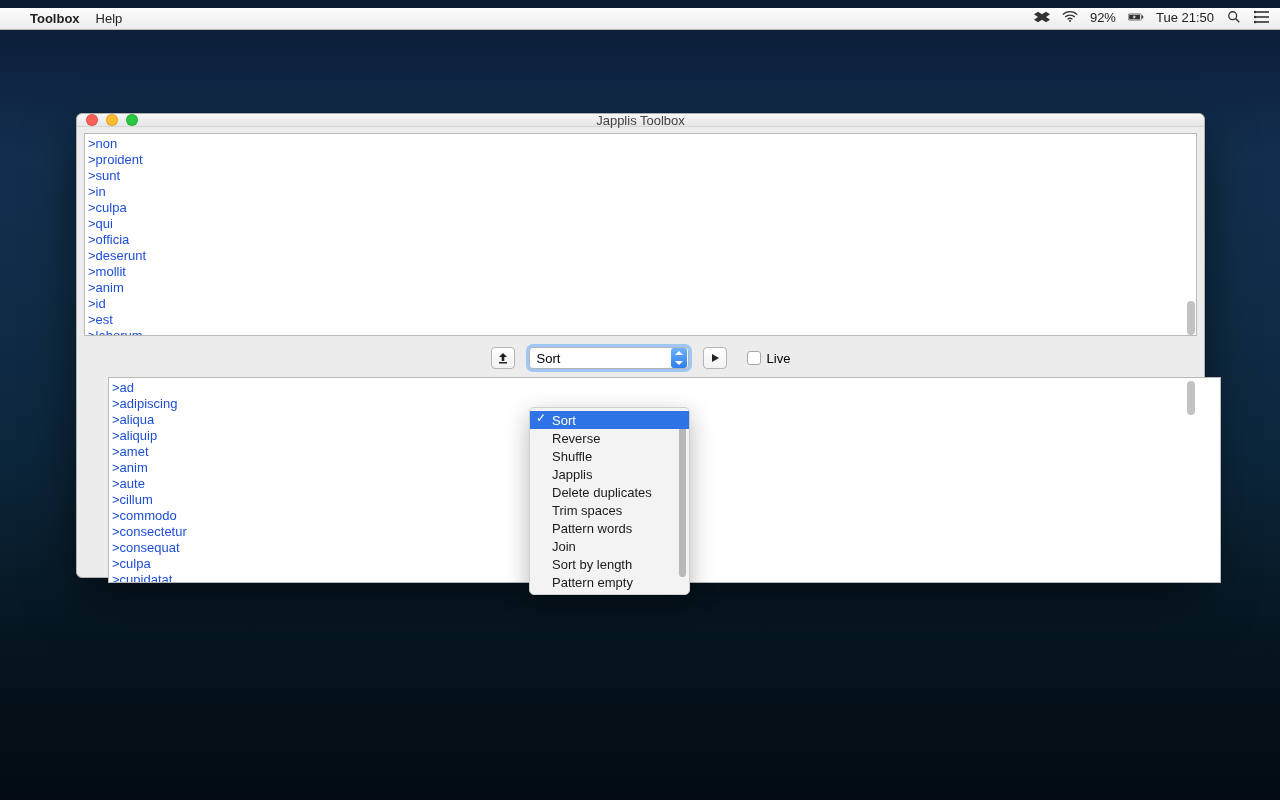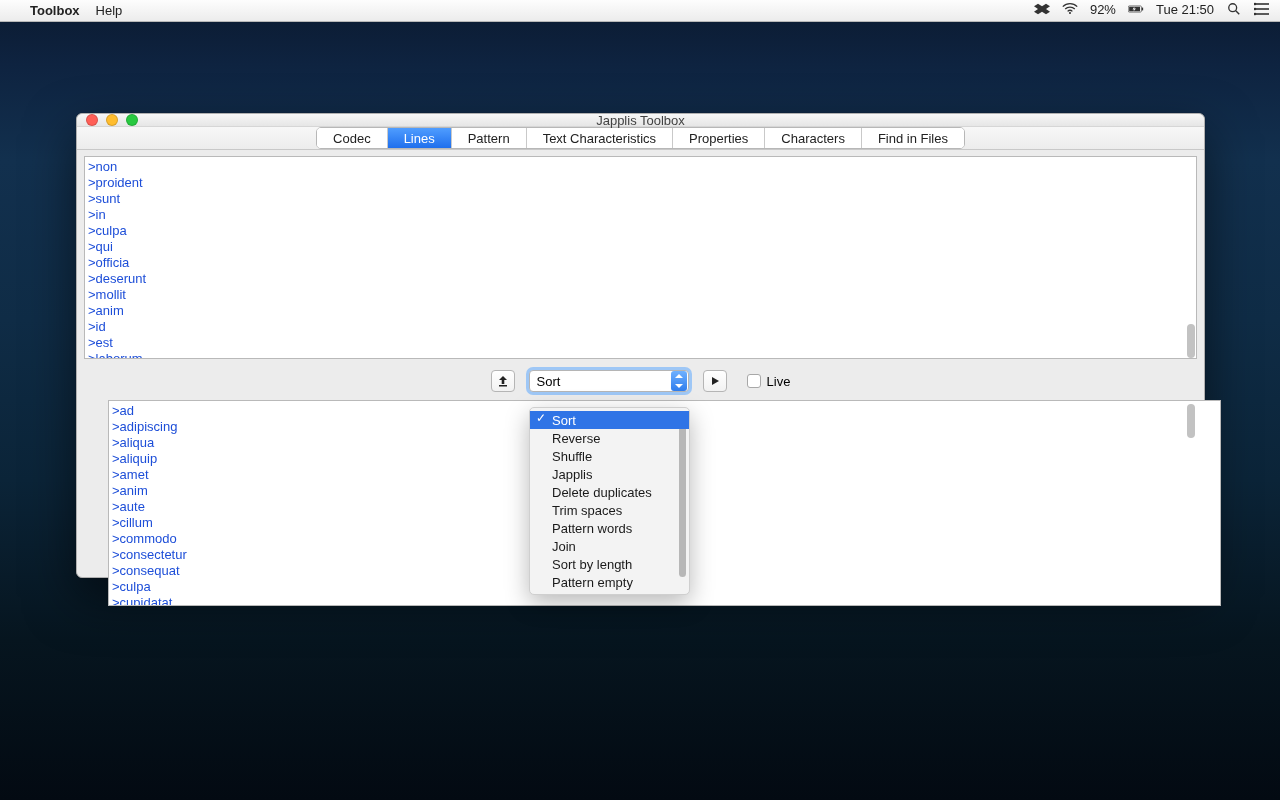--- a/index.html
+++ b/index.html
@@ -10,21 +10,21 @@
   font-size: 13px;
   overflow: hidden;
   background: linear-gradient(to bottom,
     #0b1a30 0%, #0e2340 8%, #12304e 20%, #0f2c46 40%,
     #0b2438 60%, #06151f 80%, #030a12 100%);
   position: relative;
 }
 
 
 .menubar {
-  position: absolute; top: 0; left: 0; right: 0;
+  position: absolute; top: 8px; left: 0; right: 0;
   height: 22px;
   background: linear-gradient(#fdfdfd, #ececec);
   border-bottom: 1px solid #b8b8b8;
   display: flex; align-items: center;
   padding: 0 10px 0 14px;
   color: #222;
 }
 .menubar-left { display: flex; align-items: center; gap: 16px; }
 .menubar-left .apple { font-size: 14px; }
 .menubar-left .app { font-weight: 700; }
@@ -202,31 +202,20 @@
 <div class="window">
   <div class="titlebar">
     <div class="traffic">
       <div class="dot red"></div>
       <div class="dot yellow"></div>
       <div class="dot green"></div>
     </div>
     <div class="titlebar-title">Japplis Toolbox</div>
   </div>
 
-  <div class="toolbar">
-    <div class="seg" id="tabs">
-        <button>Codec</button>
-        <button class="sel">Lines</button>
-        <button>Pattern</button>
-        <button>Text Characteristics</button>
-        <button>Properties</button>
-        <button>Characters</button>
-        <button>Find in Files</button>
-      </div>
-  </div>
 
   <div class="body">
     <div class="ta-wrap">
       <textarea class="ta" id="ta-in" spellcheck="false" style="">&gt;non
 &gt;proident
 &gt;sunt
 &gt;in
 &gt;culpa
 &gt;qui
 &gt;officia

